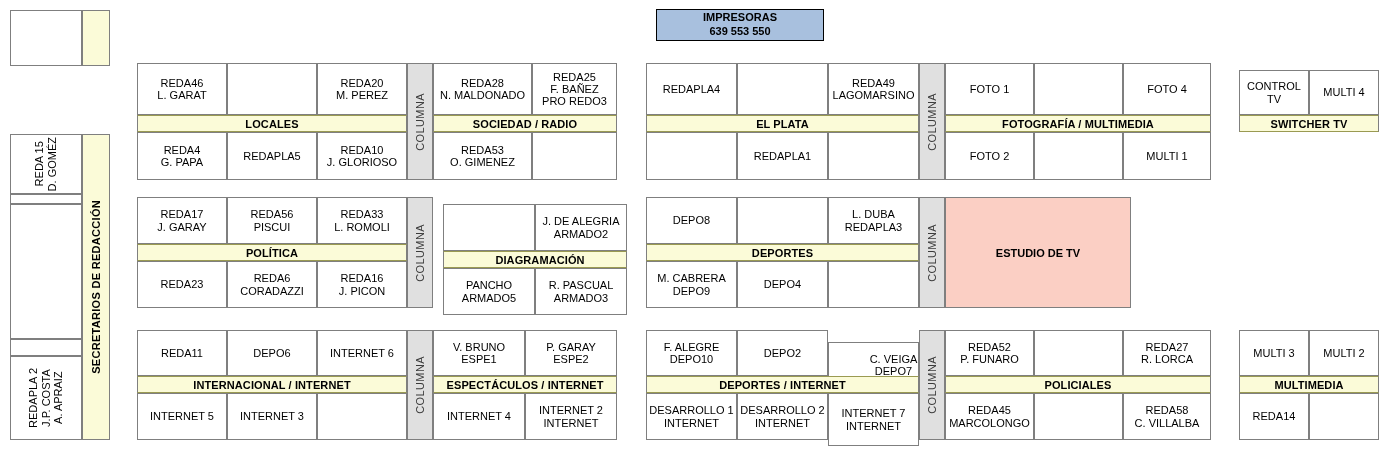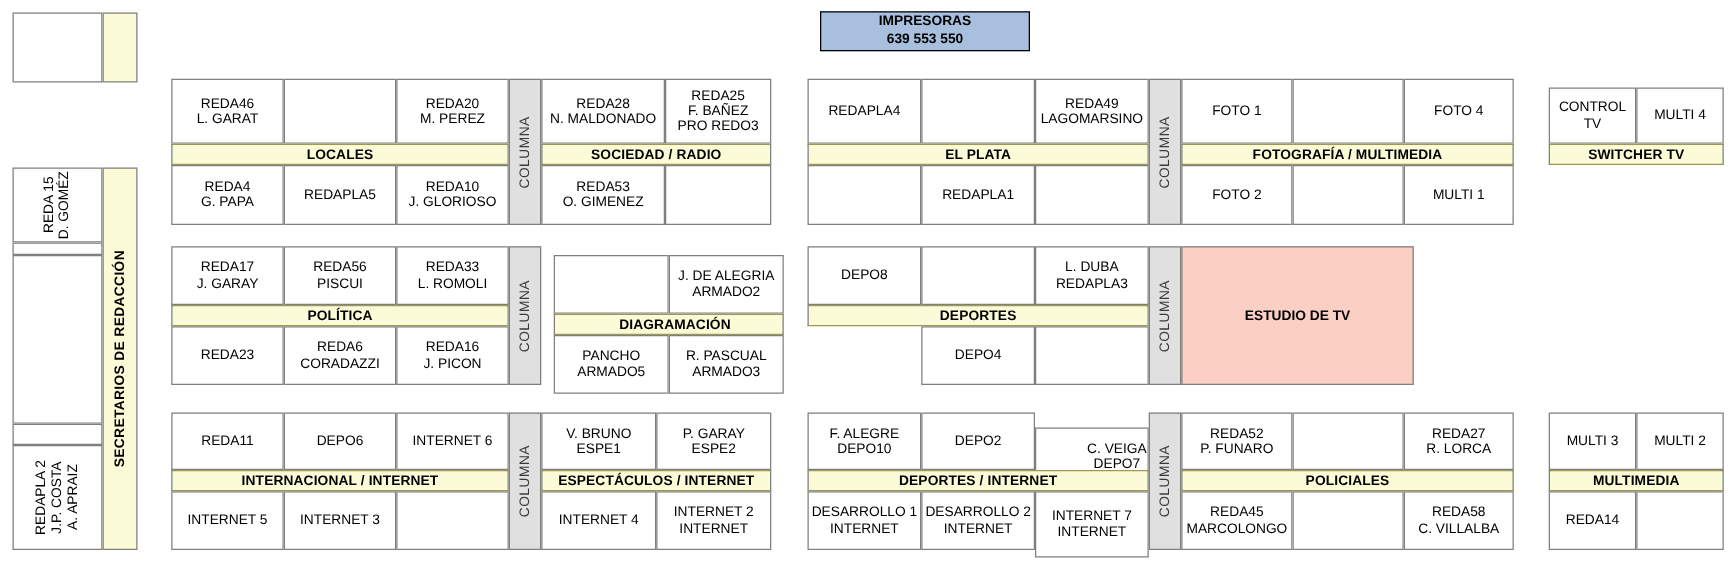--- a/index.html
+++ b/index.html
@@ -244,20 +244,22 @@
 </div>
 
 <div class="abs" style="left:646px;top:197px;width:273px;height:111px;">
   <div class="abs cell" style="left:0px;top:0px;width:91px;height:47px;"><span>DEPO8</span></div>
   <div class="abs cell" style="left:91px;top:0px;width:91px;height:47px;"><span></span></div>
   <div class="abs cell" style="left:182px;top:0px;width:91px;height:47px;"><span>L. DUBA
 REDAPLA3</span></div>
   <div class="abs banner" style="left:0px;top:47px;width:273px;height:17px;">
       <span>DEPORTES</span>
     </div>
+  <div class="abs cell" style="left:0px;top:64px;width:91px;height:47px;"><span>M. CABRERA
+DEPO9</span></div>
   <div class="abs cell" style="left:91px;top:64px;width:91px;height:47px;"><span>DEPO4</span></div>
   <div class="abs cell" style="left:182px;top:64px;width:91px;height:47px;"><span></span></div>
 </div>
 
 <div class="abs columna" style="left:919px;top:197px;width:26px;height:111px;">
     <span>COLUMNA</span>
   </div>
 
 <div class="abs studio" style="left:945px;top:197px;width:186px;height:111px;">
   <span>ESTUDIO DE TV</span>

